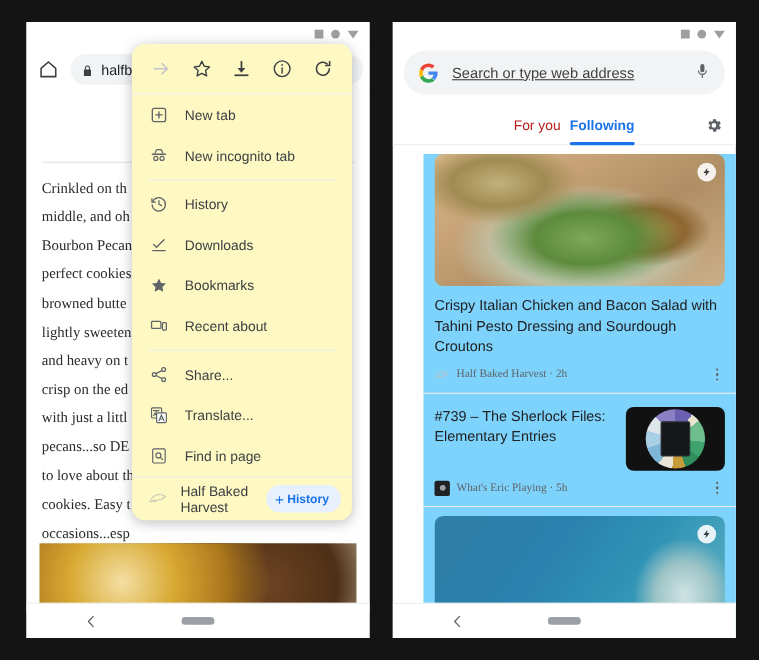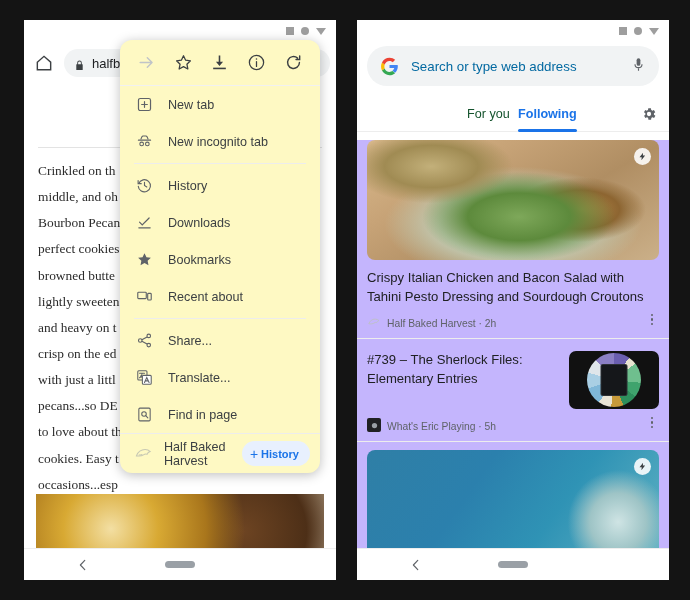--- a/index.html
+++ b/index.html
@@ -119,41 +119,41 @@
   }
   .follow-btn .plus { font-size: 14px; font-weight: normal; line-height: 1; }
 
   
   .ntp-search-wrap { padding: 4px 10px 10px 10px; background: #fff; }
   .ntp-search {
     height: 40px; background: #f1f3f4; border-radius: 20px;
     display: flex; align-items: center; padding: 0 13px; gap: 12px;
   }
   .g-logo { width: 19px; height: 19px; flex: 0 0 19px; }
-  .ntp-ph { flex: 1; font-size: 13.3px; color: #0369a1; }
+  .ntp-ph { flex: 1; font-size: 13.3px; color: #404040; text-decoration: underline; }
   .mic-icon { width: 15px; height: 18px; flex: 0 0 15px; }
 
   .feed-tabs {
     height: 36px; display: flex; align-items: center; position: relative;
     border-bottom: 1px solid #ededed; background: #fff;
   }
   .tab {
-    font-size: 12.6px; color: #14532d; height: 100%;
+    font-size: 12.6px; color: #b91c1c; height: 100%;
     display: flex; align-items: center; cursor: pointer;
   }
   .tab.active { color: #1a73e8; font-weight: bold; }
   .tab#tab-foryou { position: absolute; left: 110px; }
   .tab#tab-following { position: absolute; left: 161px; }
   .tab.active::after {
     content: ""; position: absolute; left: 0; right: 0; bottom: -1px;
     height: 3px; background: #1a73e8; border-radius: 2px;
   }
   .gear-icon { position: absolute; right: 12px; width: 16px; height: 16px; }
 
-  .feed { background: #c4b5fd; }
+  .feed { background: #7dd3fc; margin-left: 28px; }
   .card { padding: 0 10px; }
   .card-hero {
     height: 120px; border-radius: 8px; margin-top: 8px;
     position: relative; overflow: hidden;
     background:
       radial-gradient(ellipse 40% 44% at 22% 22%, #c3b07a 0%, #a08b53 40%, transparent 70%),
       radial-gradient(ellipse 46% 52% at 52% 64%, #7ea85a 0%, #5d8a3c 38%, transparent 72%),
       radial-gradient(ellipse 30% 36% at 73% 58%, #b98a4a 0%, #8d6531 45%, transparent 75%),
       radial-gradient(ellipse 55% 60% at 50% 70%, #d8dfcf 0%, #c2cbb4 45%, transparent 80%),
       linear-gradient(150deg, #d9b98c 0%, #c7a377 30%, #b08e63 60%, #cbb089 100%);
@@ -168,22 +168,23 @@
     border-radius: 50%; background: rgba(255,255,255,.88);
     display: flex; align-items: center; justify-content: center;
   }
   .amp-badge svg { width: 9px; height: 11px; }
 
   .card-title {
     font-size: 13.1px; line-height: 1.42; color: #202124;
     padding: 9px 0 0 0;
   }
   .card-meta {
-    display: flex; align-items: flex-end; gap: 6px; padding: 9px 0 9px 0;
+    display: flex; align-items: center; gap: 6px; padding: 9px 0 9px 0;
     position: relative;
+    font-family: Liberation Serif, serif;
   }
   .meta-avatar { width: 14px; height: 14px; flex: 0 0 14px; border-radius: 2px; }
   .meta-text { font-size: 10.3px; color: #5f6368; }
   .kebab {
     position: absolute; right: 2px; display: flex; flex-direction: column;
     gap: 2px; padding: 4px; cursor: pointer;
   }
   .kebab i { width: 2.5px; height: 2.5px; border-radius: 50%; background: #5f6368; display: block; }
   .card-divider { height: 1px; background: #ededed; }
 

